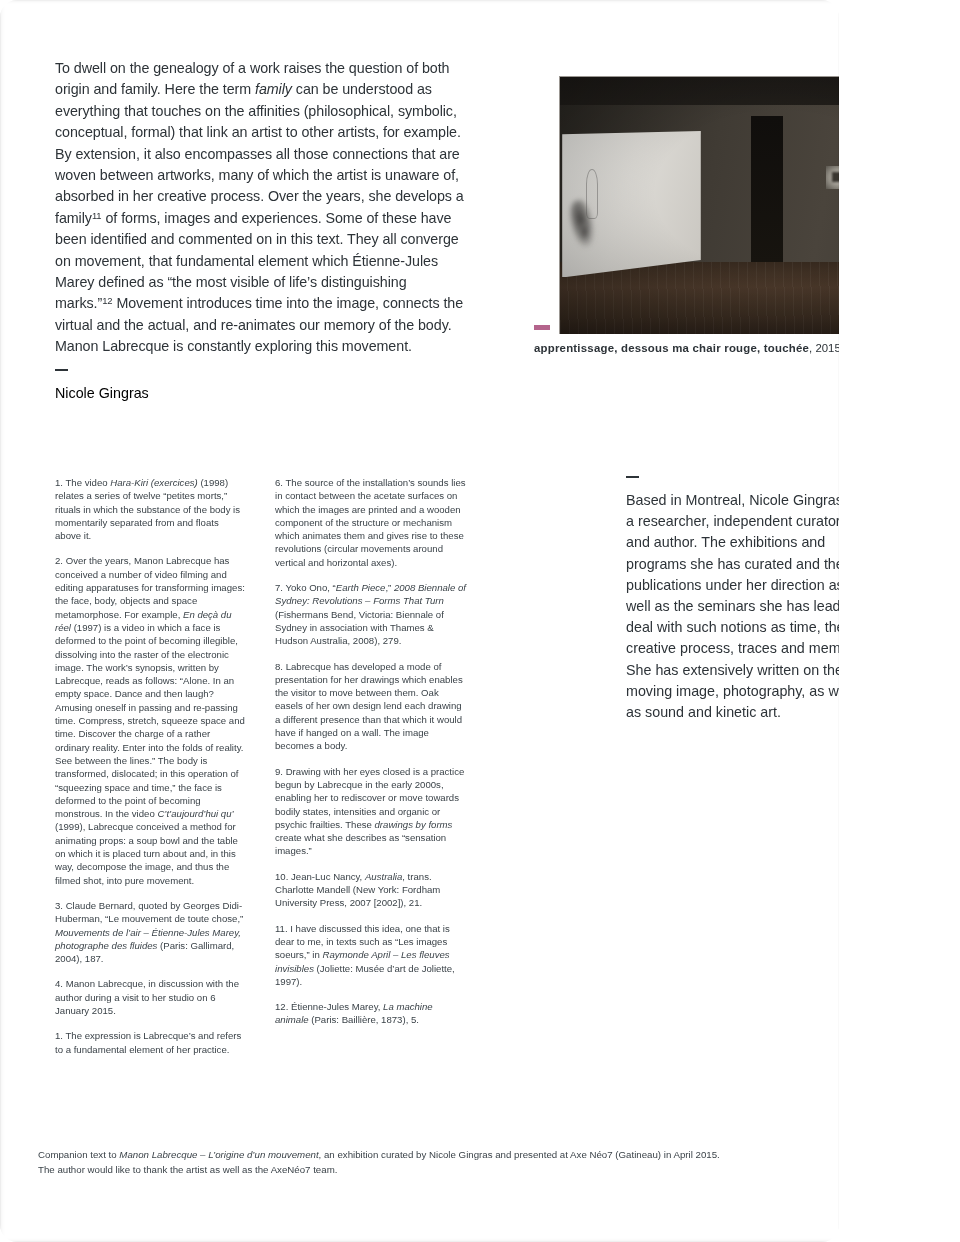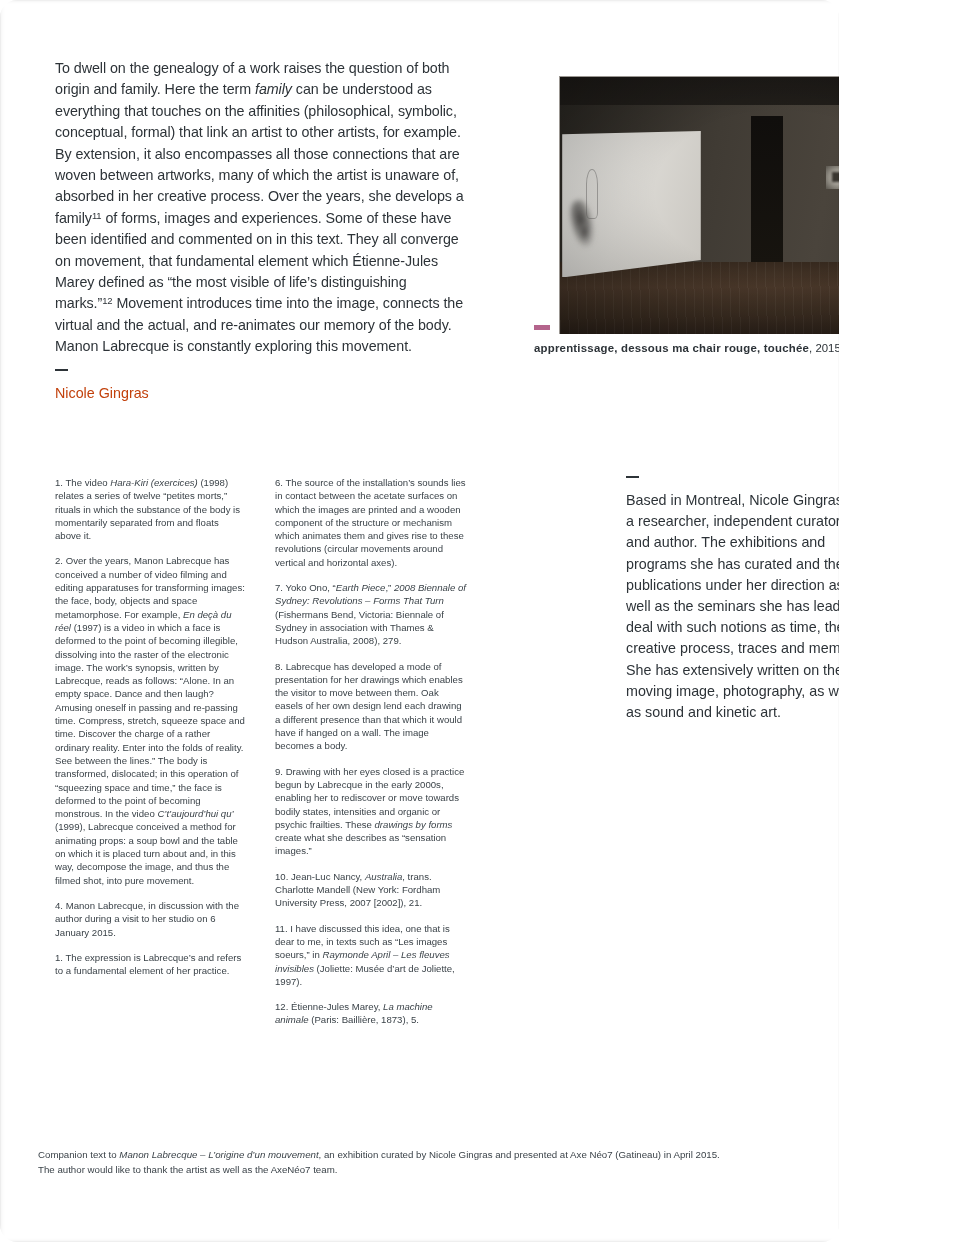--- a/index.html
+++ b/index.html
@@ -52,21 +52,21 @@
     line-height: 0;
   }
 
   #byline {
     position: absolute;
     left: 55px;
     top: 369px;
     width: 300px;
     font-size: 14.3px;
     line-height: 21.4px;
-    color: #c2410c;
+    color: #000000;
   }
   .rule-dash {
     display: block;
     width: 13px;
     height: 2px;
     background: #2d3338;
     margin: 0 0 12px 0;
   }
   .rule-dash.pink { background: #b4648c; height: 5px; width: 16px; margin-bottom: 11px; }
 
@@ -284,20 +284,21 @@
   </figure>
 
   <figcaption id="photo-caption">
     <span class="rule-dash pink"></span>
     <span class="work-title">apprentissage, dessous ma chair rouge, touchée</span><span>, 2015</span>
   </figcaption>
 
   <div class="notes-col" id="notes-col-1">
     <p>1. The video <em>Hara-Kiri (exercices)</em> (1998) relates a series of twelve “petites morts,” rituals in which the substance of the body is momentarily separated from and floats above it.</p>
     <p>2. Over the years, Manon Labrecque has conceived a number of video filming and editing apparatuses for transforming images: the face, body, objects and space metamorphose. For example, <em>En deçà du réel</em> (1997) is a video in which a face is deformed to the point of becoming illegible, dissolving into the raster of the electronic image. The work’s synopsis, written by Labrecque, reads as follows: “Alone. In an empty space. Dance and then laugh? Amusing oneself in passing and re-passing time. Compress, stretch, squeeze space and time. Discover the charge of a rather ordinary reality. Enter into the folds of reality. See between the lines.” The body is transformed, dislocated; in this operation of “squeezing space and time,” the face is deformed to the point of becoming monstrous. In the video <em>C’t’aujourd’hui qu’</em> (1999), Labrecque conceived a method for animating props: a soup bowl and the table on which it is placed turn about and, in this way, decompose the image, and thus the filmed shot, into pure movement.</p>
+    <p>3. Claude Bernard, quoted by Georges Didi-Huberman, “Le mouvement de toute chose,” <em>Mouvements de l’air – Étienne-Jules Marey, photographe des fluides</em> (Paris: Gallimard, 2004), 187.</p>
     <p>4. Manon Labrecque, in discussion with the author during a visit to her studio on 6 January 2015.</p>
     <p>1. The expression is Labrecque’s and refers to a fundamental element of her practice.</p>
   </div>
 
   <div class="notes-col" id="notes-col-2">
     <p>6. The source of the installation’s sounds lies in contact between the acetate surfaces on which the images are printed and a wooden component of the structure or mechanism which animates them and gives rise to these revolutions (circular movements around vertical and horizontal axes).</p>
     <p>7. Yoko Ono, “<em>Earth Piece</em>,” <em>2008 Biennale of Sydney: Revolutions – Forms That Turn</em> (Fishermans Bend, Victoria: Biennale of Sydney in association with Thames &amp; Hudson Australia, 2008), 279.</p>
     <p>8. Labrecque has developed a mode of presentation for her drawings which enables the visitor to move between them. Oak easels of her own design lend each drawing a different presence than that which it would have if hanged on a wall. The image becomes a body.</p>
     <p>9. Drawing with her eyes closed is a practice begun by Labrecque in the early 2000s, enabling her to rediscover or move towards bodily states, intensities and organic or psychic frailties. These <em>drawings by forms</em> create what she describes as “sensation images.”</p>
     <p>10. Jean-Luc Nancy, <em>Australia</em>, trans. Charlotte Mandell (New York: Fordham University Press, 2007 [2002]), 21.</p>

